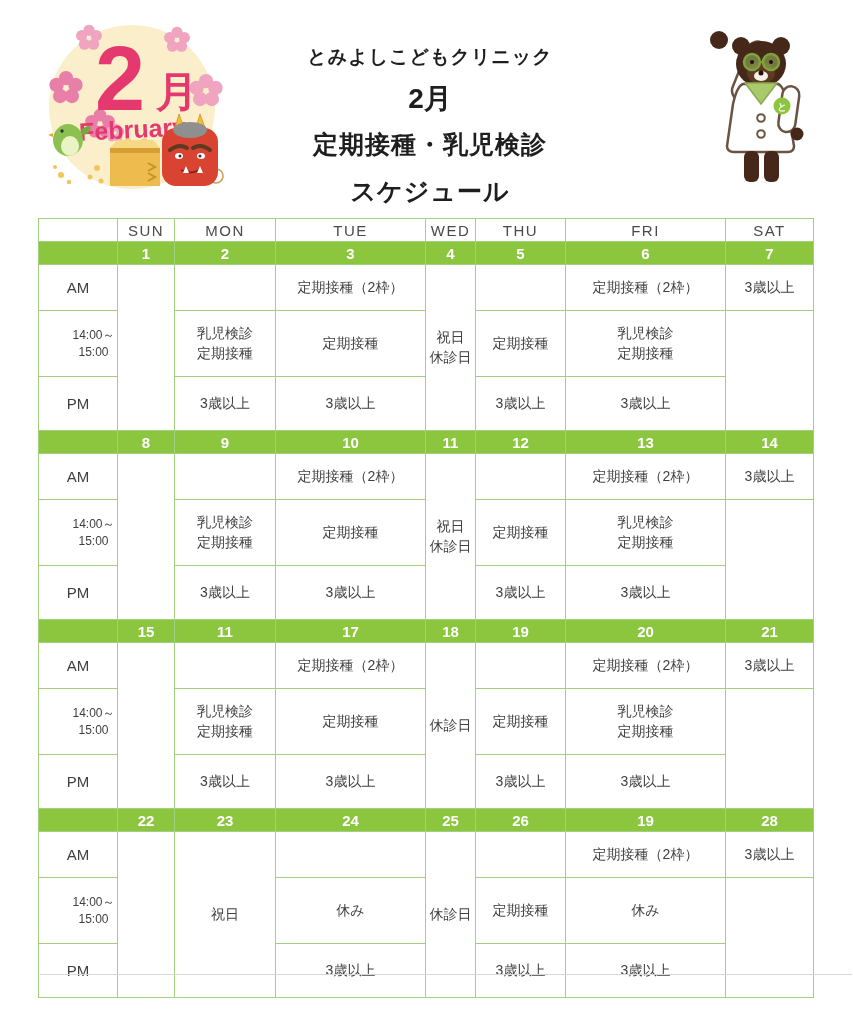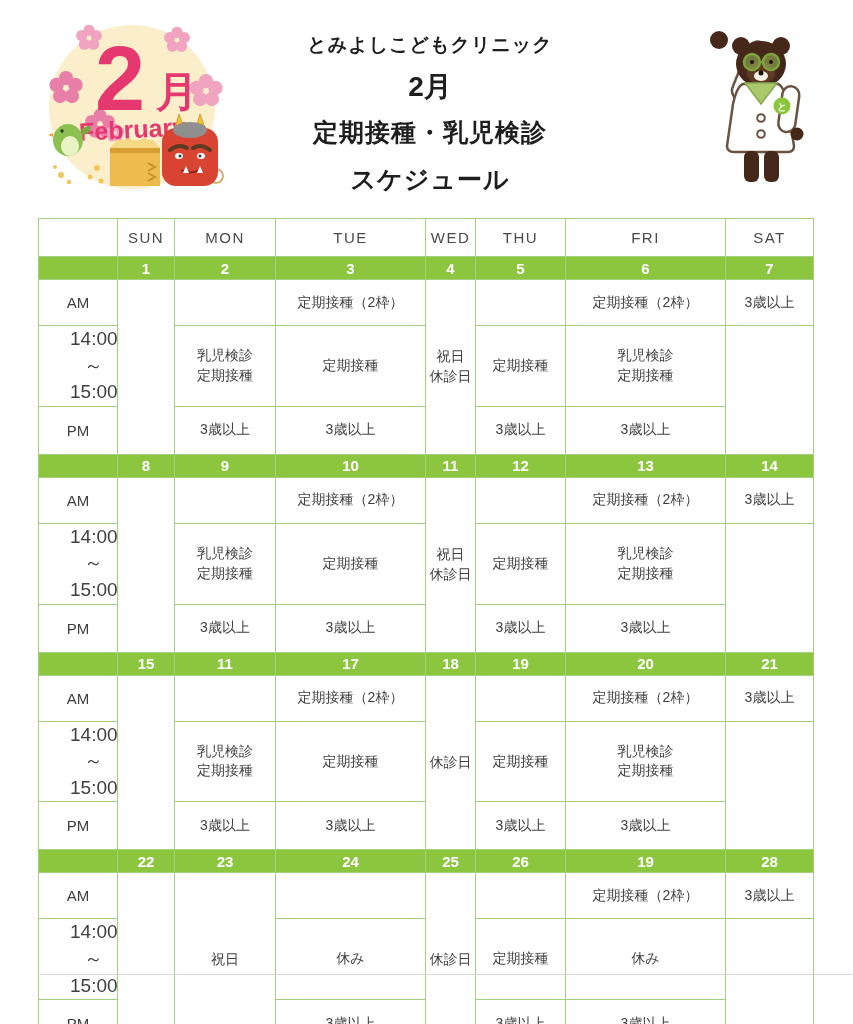--- a/index.html
+++ b/index.html
@@ -6,47 +6,47 @@
   html, body { background: #ffffff; }
   body {
     width: 853px; height: 1024px;
     font-family: "Liberation Sans", "DejaVu Sans", sans-serif;
     position: relative; overflow: hidden;
   }
   .page { position: relative; width: 853px; height: 1024px; background: #fff; }
 
   
   .badge-art { position: absolute; left: 40px; top: 18px; }
-  .title-block { position: absolute; left: 248px; top: 32px; width: 364px; text-align: center; color: #1e1e1e; }
+  .title-block { position: absolute; left: 248px; top: 44px; width: 364px; text-align: center; color: #1e1e1e; }
   .clinic-name { font-size: 19px; font-weight: 600; letter-spacing: 1px; }
   .month-title { font-size: 28px; font-weight: bold; margin-top: 10px; }
   .subtitle-1 { font-size: 25px; font-weight: bold; margin-top: 10px; letter-spacing: 1px; }
   .subtitle-2 { font-size: 25px; font-weight: bold; margin-top: 14px; letter-spacing: 1px; }
   .bear-art { position: absolute; left: 697px; top: 24px; }
 
   
   table.schedule {
     position: absolute; left: 38px; top: 218px;
     border-collapse: collapse; table-layout: fixed; width: 775px;
   }
   .schedule td {
     border: 1px solid #a3cf80;
     text-align: center; vertical-align: middle;
     color: #3f3f3f; white-space: pre-line; line-height: 1.4;
     padding: 0; overflow: hidden;
   }
-  tr.day-header-row { height: 38px; }
+  tr.day-header-row { height: 23px; }
   tr.day-header-row td { font-size: 15px; color: #4a4a4a; letter-spacing: 1.5px; }
   tr.date-row { height: 23px; }
   tr.date-row td { background: #8cc63f; color: #ffffff; font-weight: bold; font-size: 15px; }
   tr.am-row { height: 46px; }
   tr.time-row { height: 66px; }
-  tr.pm-row { height: 48px; }
+  tr.pm-row { height: 54px; }
   td.row-label { font-size: 15px; }
-  tr.time-row td.row-label { font-size: 19px; padding-left: 31px; }
+  tr.time-row td.row-label { font-size: 12px; padding-left: 31px; }
   td.schedule-cell { font-size: 14px; }
   col.c0 { width: 79px; }  col.c1 { width: 57px; }  col.c2 { width: 101px; }
   col.c3 { width: 150px; } col.c4 { width: 50px; }  col.c5 { width: 90px; }
   col.c6 { width: 160px; } col.c7 { width: 88px; }
 
   .footer-line { position: absolute; left: 40px; top: 974px; width: 812px; height: 1px; background: #d8d8d8; }
 </style>
 </head>
 <body>
 

